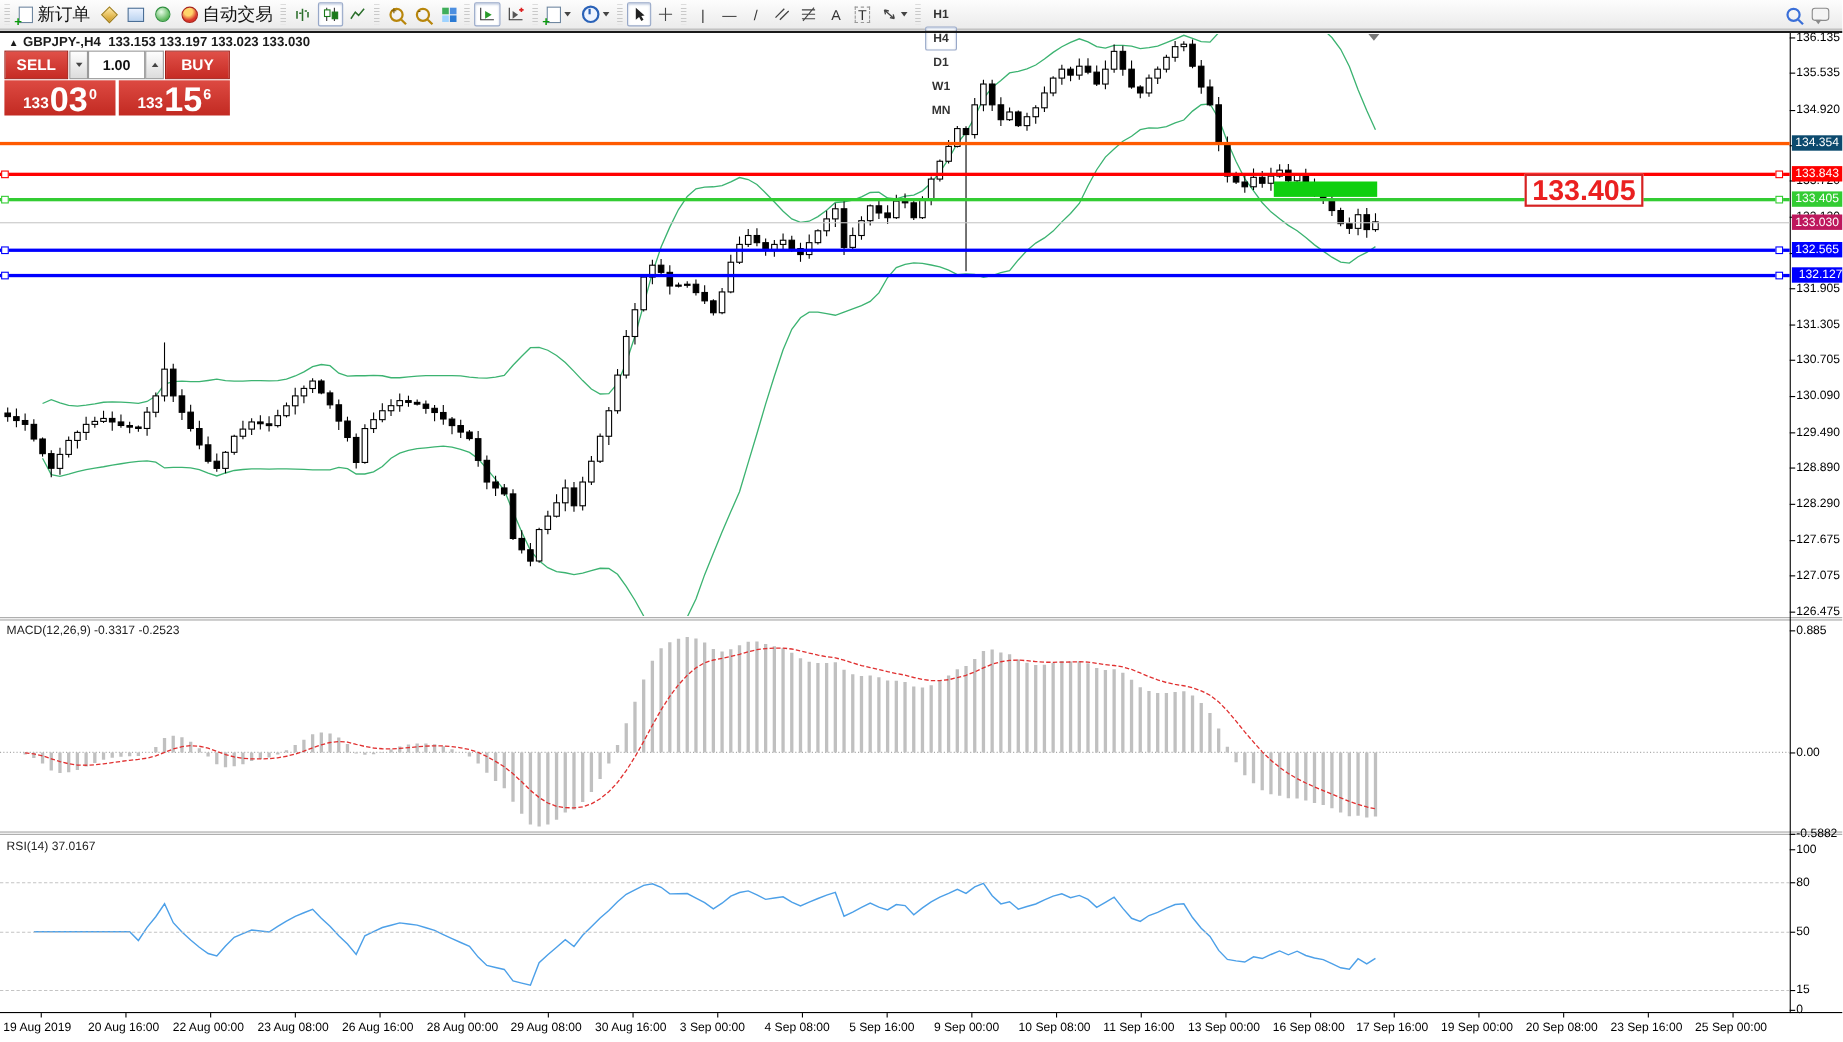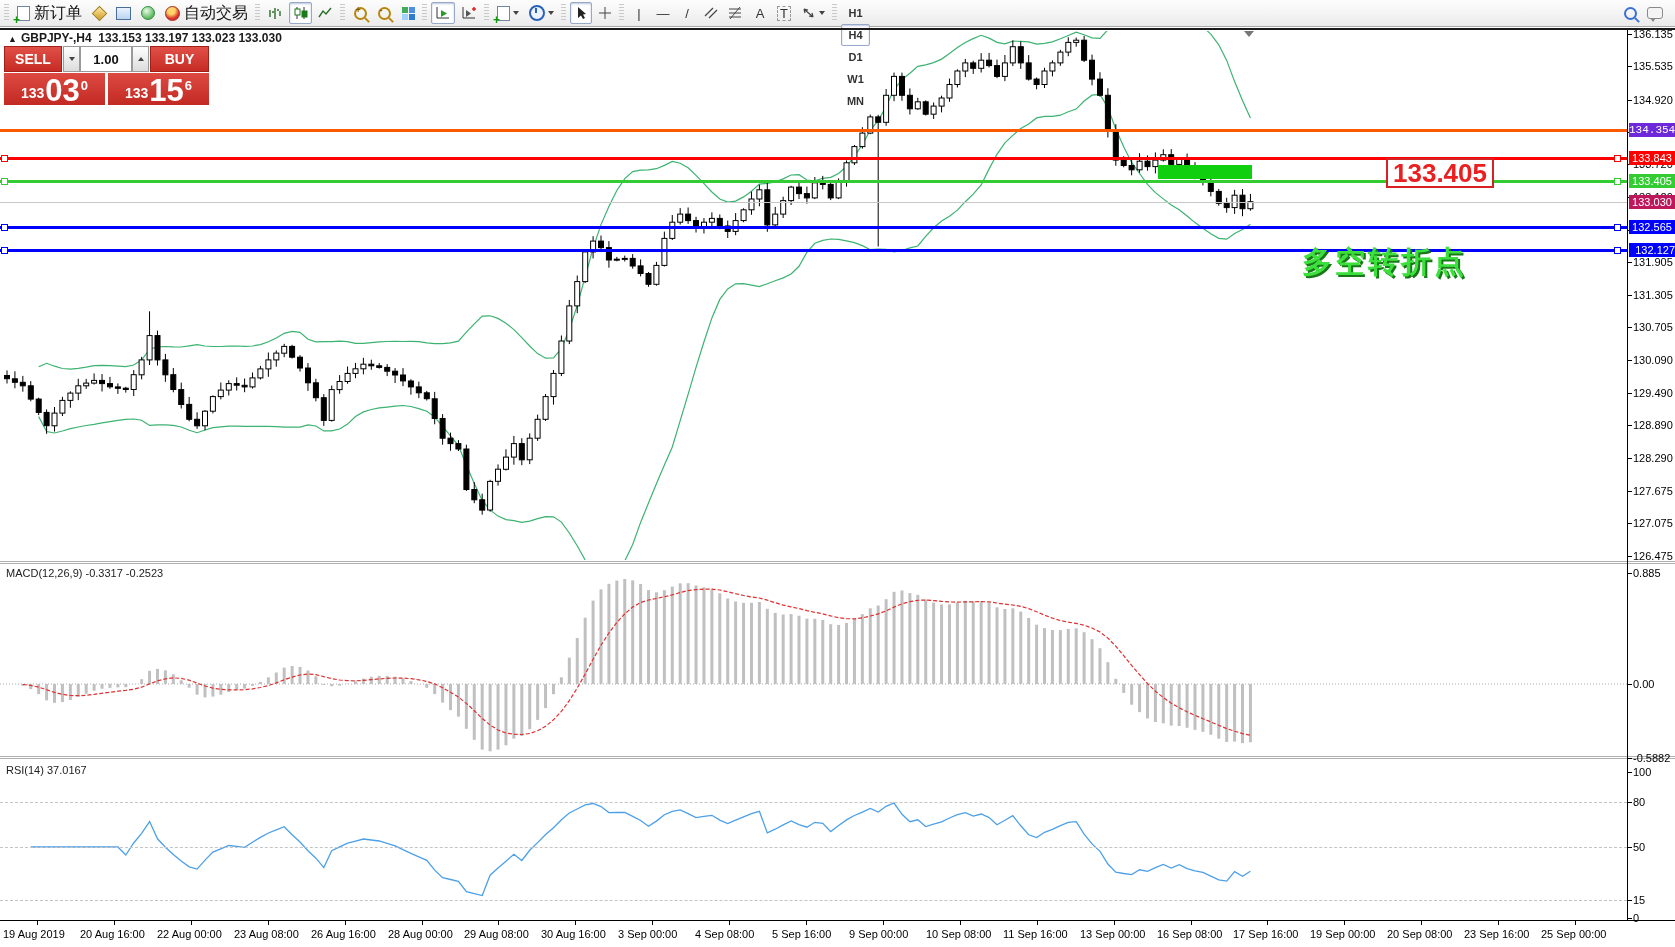--- a/index.html
+++ b/index.html
@@ -748,21 +748,20 @@
     </div>
     <div id="px-buy" class="px-box">
       <span class="px-base">133</span>
       <span class="px-big">15</span>
       <span class="px-sup">6</span>
     </div>
   </div>
 
   <div id="highlight-box" style="left: 1158px; top: 165px; width: 94px; height: 14px; background: rgb(15, 207, 15);"></div>
   <div id="price-callout">133.405</div>
-  <div id="turning-point">多空转折点</div>
 
   <div class="ind-label" style="left:6px;top:567px;">
     <span>MACD(12,26,9)</span>
     <span>-0.3317</span>
     <span>-0.2523</span>
   </div>
   <div class="ind-label" style="left:6px;top:764px;">
     <span>RSI(14)</span>
     <span>37.0167</span>
   </div>
@@ -811,21 +810,21 @@
       <div class="axis-tick" style="top: 425px;"></div>
       <div class="axis-label" style="top: 419px;">128.890</div>
       <div class="axis-tick" style="top: 458px;"></div>
       <div class="axis-label" style="top: 452px;">128.290</div>
       <div class="axis-tick" style="top: 491px;"></div>
       <div class="axis-label" style="top: 485px;">127.675</div>
       <div class="axis-tick" style="top: 523px;"></div>
       <div class="axis-label" style="top: 517px;">127.075</div>
       <div class="axis-tick" style="top: 556px;"></div>
       <div class="axis-label" style="top: 550px;">126.475</div>
-      <div class="line-label" style="top: 123px; background: #6d28d9; font-family: Liberation Mono, monospace;">134.354</div>
+      <div class="line-label" style="top: 123px; background: #0c4a6e;">134.354</div>
       <div class="line-label" style="top: 151px; background: rgb(255, 0, 0);">133.843</div>
       <div class="line-label" style="top: 174px; background: rgb(51, 204, 51);">133.405</div>
       <div class="line-label" style="top: 195px; background: #be185d;">133.030</div>
       <div class="line-label" style="top: 220px; background: rgb(0, 0, 255);">132.565</div>
       <div class="line-label" style="top: 243px; background: rgb(0, 0, 255); text-align: right;">132.127</div>
       <div class="axis-tick" style="top: 573px;"></div>
       <div class="axis-label" style="top: 567px;">0.885</div>
       <div class="axis-tick" style="top: 684px;"></div>
       <div class="axis-label" style="top: 678px;">0.00</div>
       <div class="axis-tick" style="top: 758px;"></div>

